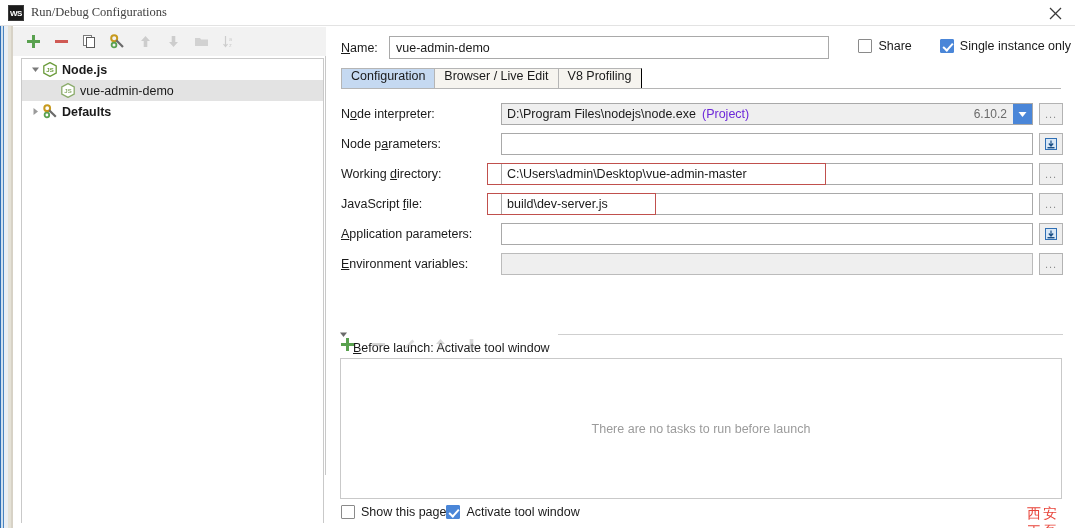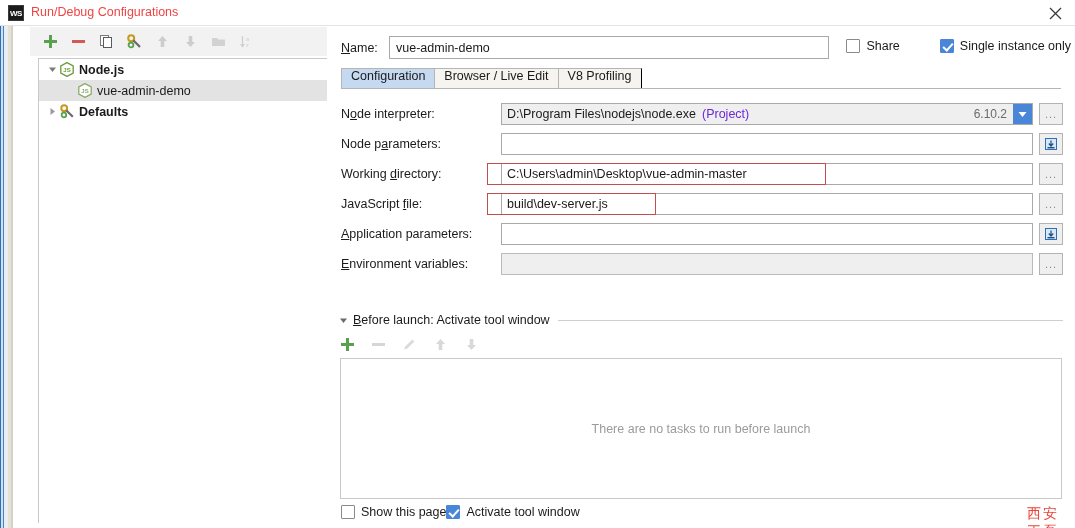--- a/index.html
+++ b/index.html
@@ -46,36 +46,35 @@
     width: 16px; height: 16px;
     background: #1b1b1b;
     border: 1px solid #3a3a3a;
     display: flex; align-items: center; justify-content: center;
     font-size: 8px; font-weight: bold; color: #ffffff;
     letter-spacing: -0.5px;
     font-family: "Liberation Sans", sans-serif;
   }
   .title-text {
     position: absolute; left: 31px; top: 5px;
-    font-size: 12.5px; color: #ef4444;
+    font-size: 12.5px; color: #404040; font-family: Liberation Serif, serif;
   }
   .close-btn {
     position: absolute; right: 6px; top: 2px;
     width: 28px; height: 22px;
     cursor: pointer;
   }
   .close-btn svg { display: block; margin: 5px auto; }
 
   
   .left-panel {
     position: absolute; left: 13px; top: 27px;
     width: 313px; height: 448px;
     background: #ffffff;
     border-right: 1px solid #c8c8c8;
-    margin-left: 17px;
   }
   .tree-toolbar {
     position: absolute; left: 0; top: 0;
     width: 313px; height: 29px;
     background: #f2f2f2;
     display: flex; align-items: center;
     padding-left: 12px;
     gap: 11px;
   }
   .tb-ico {
@@ -132,21 +131,21 @@
     width: 440px; height: 23px;
     border: 1px solid #a9a9a9;
     background: #ffffff;
     font-size: 12.5px;
     font-family: "Liberation Sans", sans-serif;
     padding: 0 6px;
     color: #1a1a1a;
   }
   .hdr-checks {
     position: absolute; right: 4px; top: 12px;
-    display: flex; align-items: center; gap: 40px;
+    display: flex; align-items: center; gap: 28px;
   }
   .chk-wrap { display: flex; align-items: center; gap: 6px; cursor: pointer; }
   .chk {
     width: 14px; height: 14px;
     border: 1px solid #8a8a8a;
     background: #ffffff;
     flex: none; border-radius: 1px;
   }
   .chk.checked {
     background: #4a86d8;
@@ -252,21 +251,21 @@
     border: 1.5px solid #c0504d;
     pointer-events: none;
   }
 
   
   .bl-header {
     position: absolute; left: 12px; top: 286px;
     display: flex; align-items: center; width: 724px;
   }
   .bl-caret { margin-right: 5px; display: flex; align-items: center; }
-  .bl-title { font-size: 12.5px; white-space: nowrap; }
+  .bl-title { font-size: 12.5px; white-space: nowrap; margin-top: 28px; }
   .bl-line { flex: 1; height: 1px; background: #cfcfcf; margin-left: 8px; }
   .bl-toolbar {
     position: absolute; left: 12px; top: 306px;
     display: flex; align-items: center; gap: 14px;
     height: 22px;
   }
   .tasks-box {
     position: absolute; left: 13px; top: 331px;
     width: 722px; height: 141px;
     border: 1px solid #c9c9c9;

